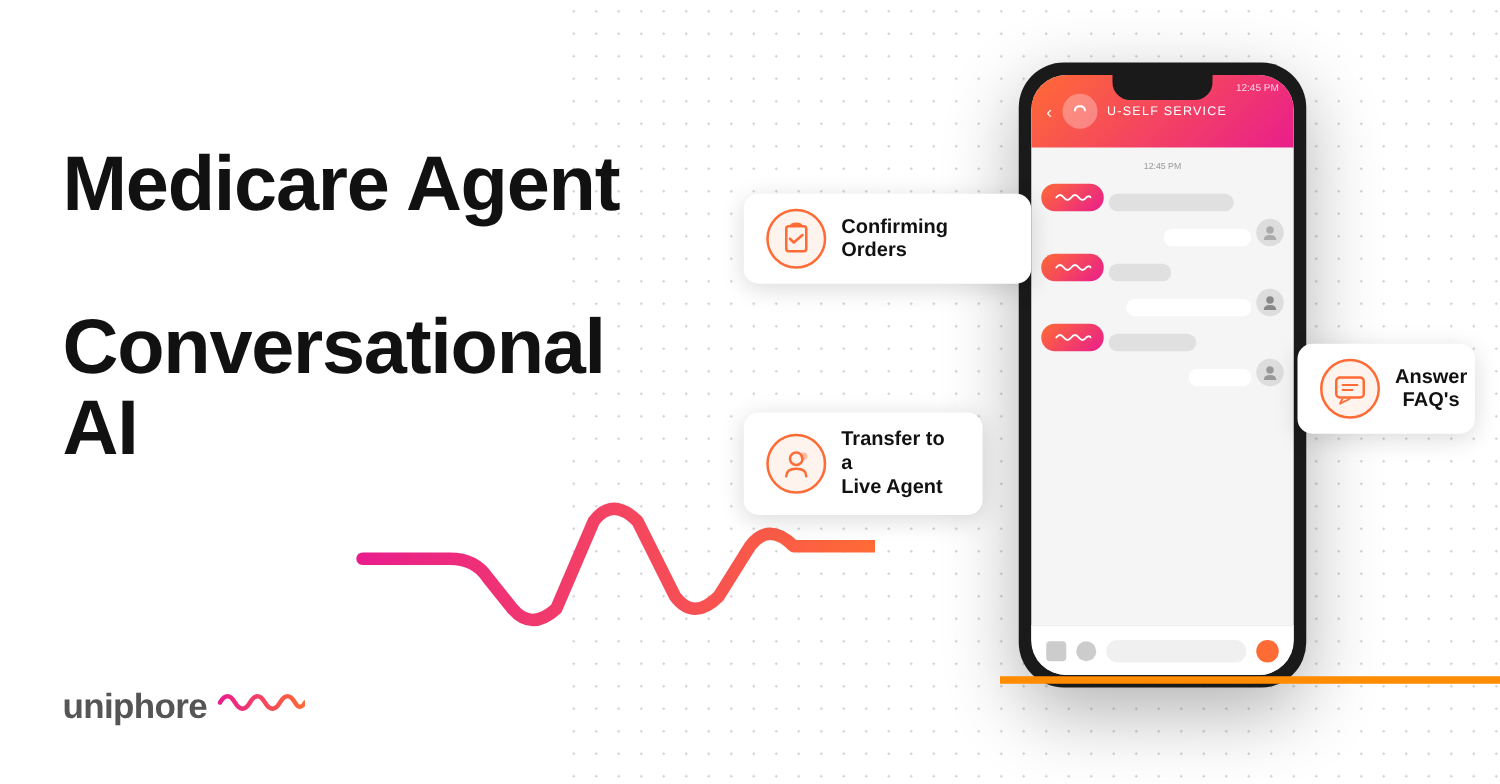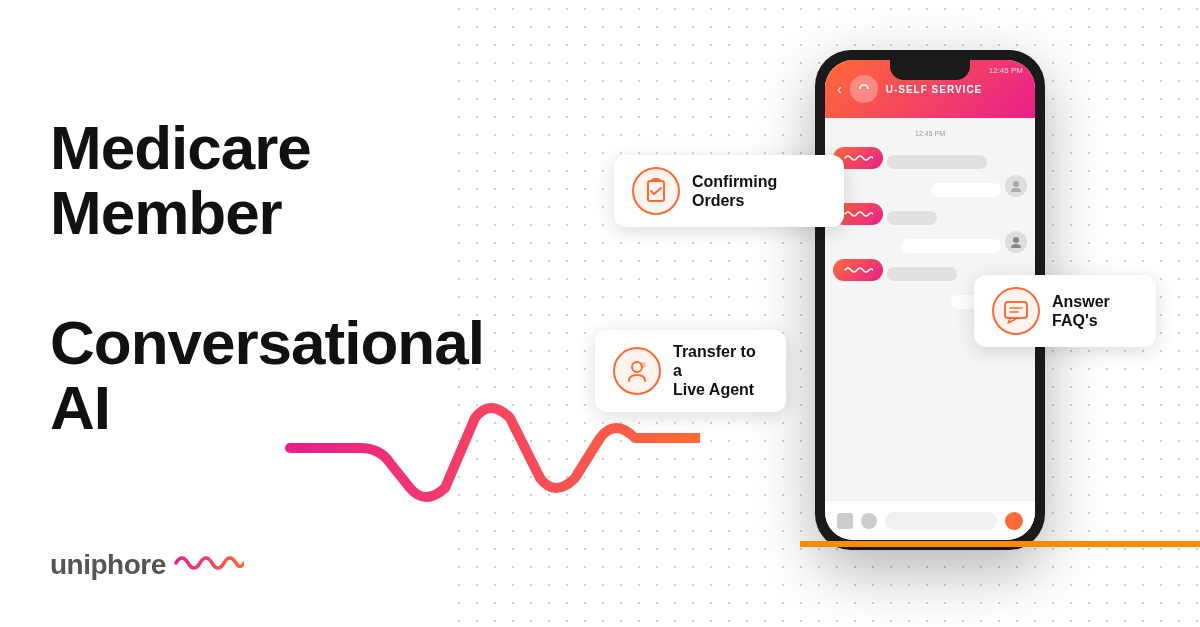--- a/index.html
+++ b/index.html
@@ -141,21 +141,21 @@
       height: 28px;
       border-radius: 50%;
       background: rgba(255,255,255,0.3);
       display: flex;
       align-items: center;
       justify-content: center;
     }
 
     .phone-header-title {
       font-size: 10px;
-      font-weight: 700;
+      font-weight: 400;
       color: white;
       letter-spacing: 1px;
     }
 
     
     .phone-chat {
       padding: 8px;
       display: flex;
       flex-direction: column;
       gap: 6px;
@@ -280,34 +280,35 @@
     .card-text {
       font-size: 16px;
       font-weight: 800;
       color: #111;
       line-height: 1.2;
     }
 
     
     .card-confirming {
       top: 155px;
-      left: 614px;
+      left: 595px;
       width: 230px;
     }
 
     .card-transfer {
       top: 330px;
       left: 595px;
       width: 191px;
     }
 
     .card-faq {
       top: 275px;
-      right: 44px;
-      width: 182px;
+      right: 20px;
+      width: 142px;
+      text-align: center;
     }
 
     
     .orange-line {
       position: absolute;
       bottom: 80px;
       right: 0;
       width: 400px;
       height: 6px;
       background: #ff8c00;
@@ -315,21 +316,21 @@
     }
   </style>
 </head>
 <body>
 
 <div class="dot-pattern"></div>
 
 <div class="left-content">
   <h1 class="main-title">
     <br>
-    <span>Medicare Member</span><br>
+    <span>Medicare Agent</span><br>
     <br>
     <span>Conversational AI</span>
   </h1>
 </div>
 
 <div class="squiggle-path">
   <svg width="420" height="120" viewBox="0 0 420 120">
     <path d="M 10 60 L 80 60 Q 100 60 110 75 L 130 100 Q 145 118 165 100 L 195 30 Q 210 10 230 30 L 260 90 Q 275 110 295 90 L 320 50 Q 335 30 355 50 L 420 50" fill="none" stroke="url(#squiggleGrad)" stroke-width="10" stroke-linecap="round" stroke-linejoin="round"></path>
     <defs>
       <linearGradient id="squiggleGrad" x1="0%" y1="0%" x2="100%" y2="0%">

